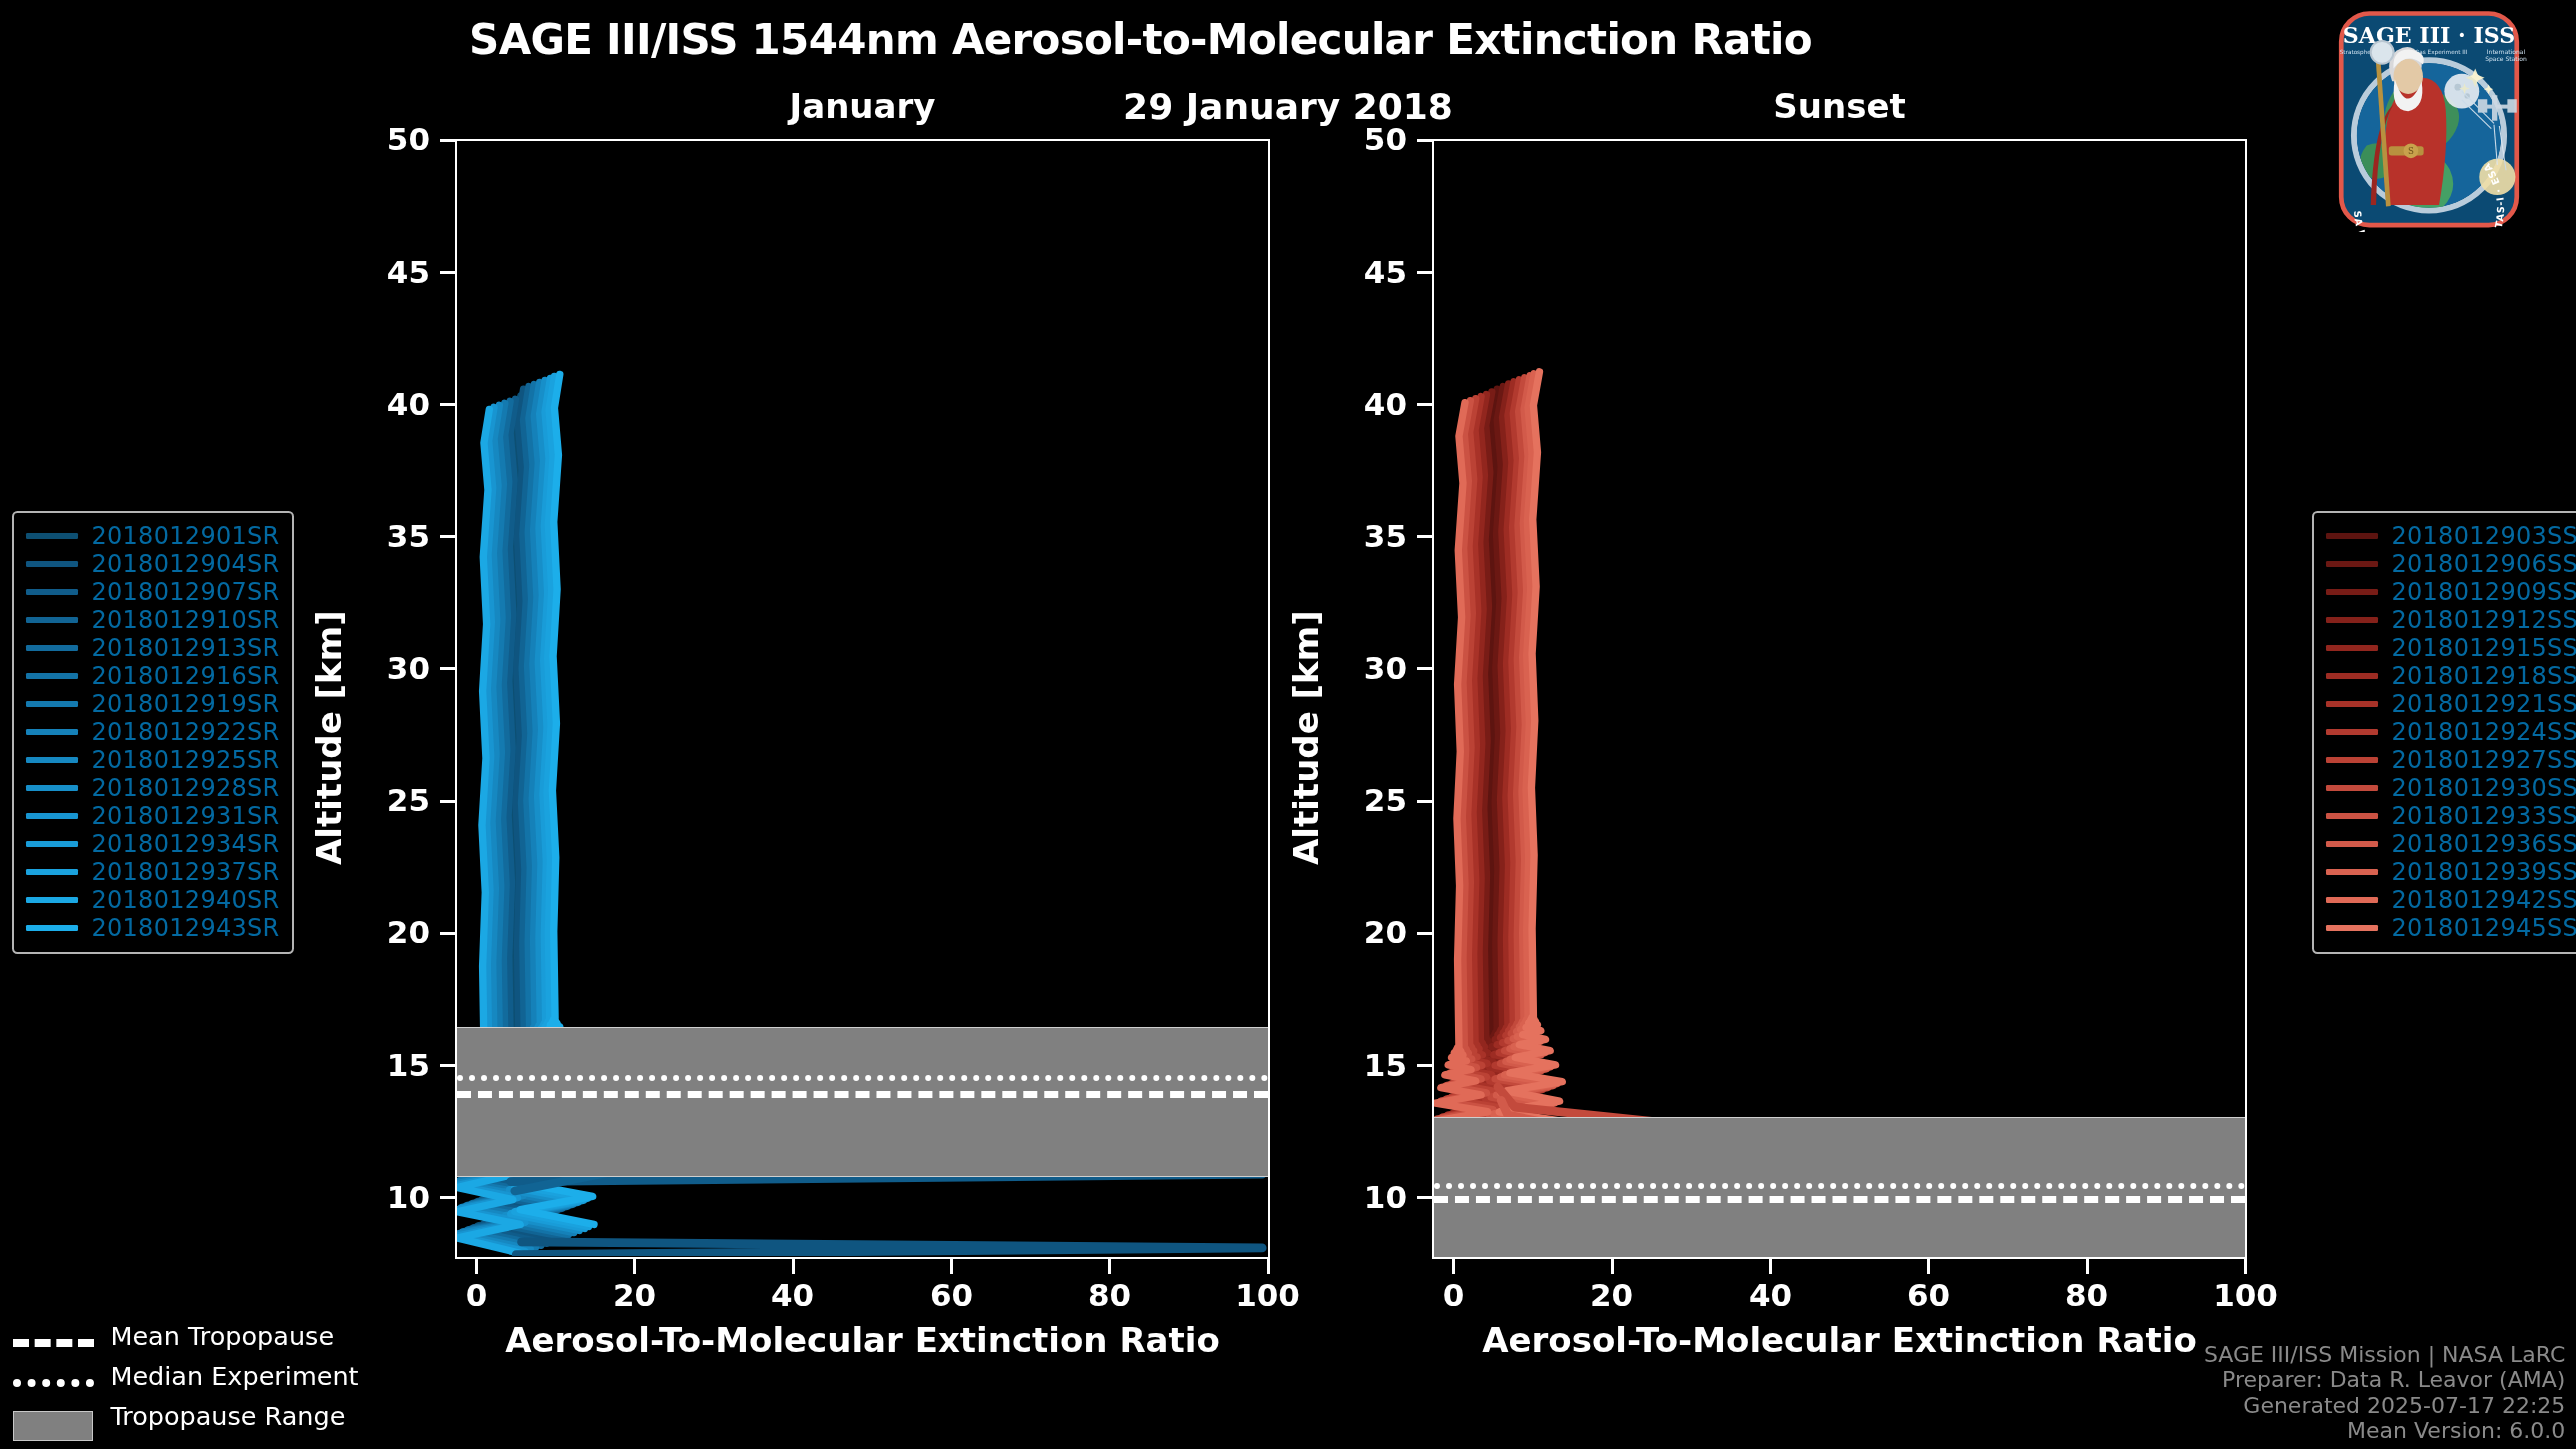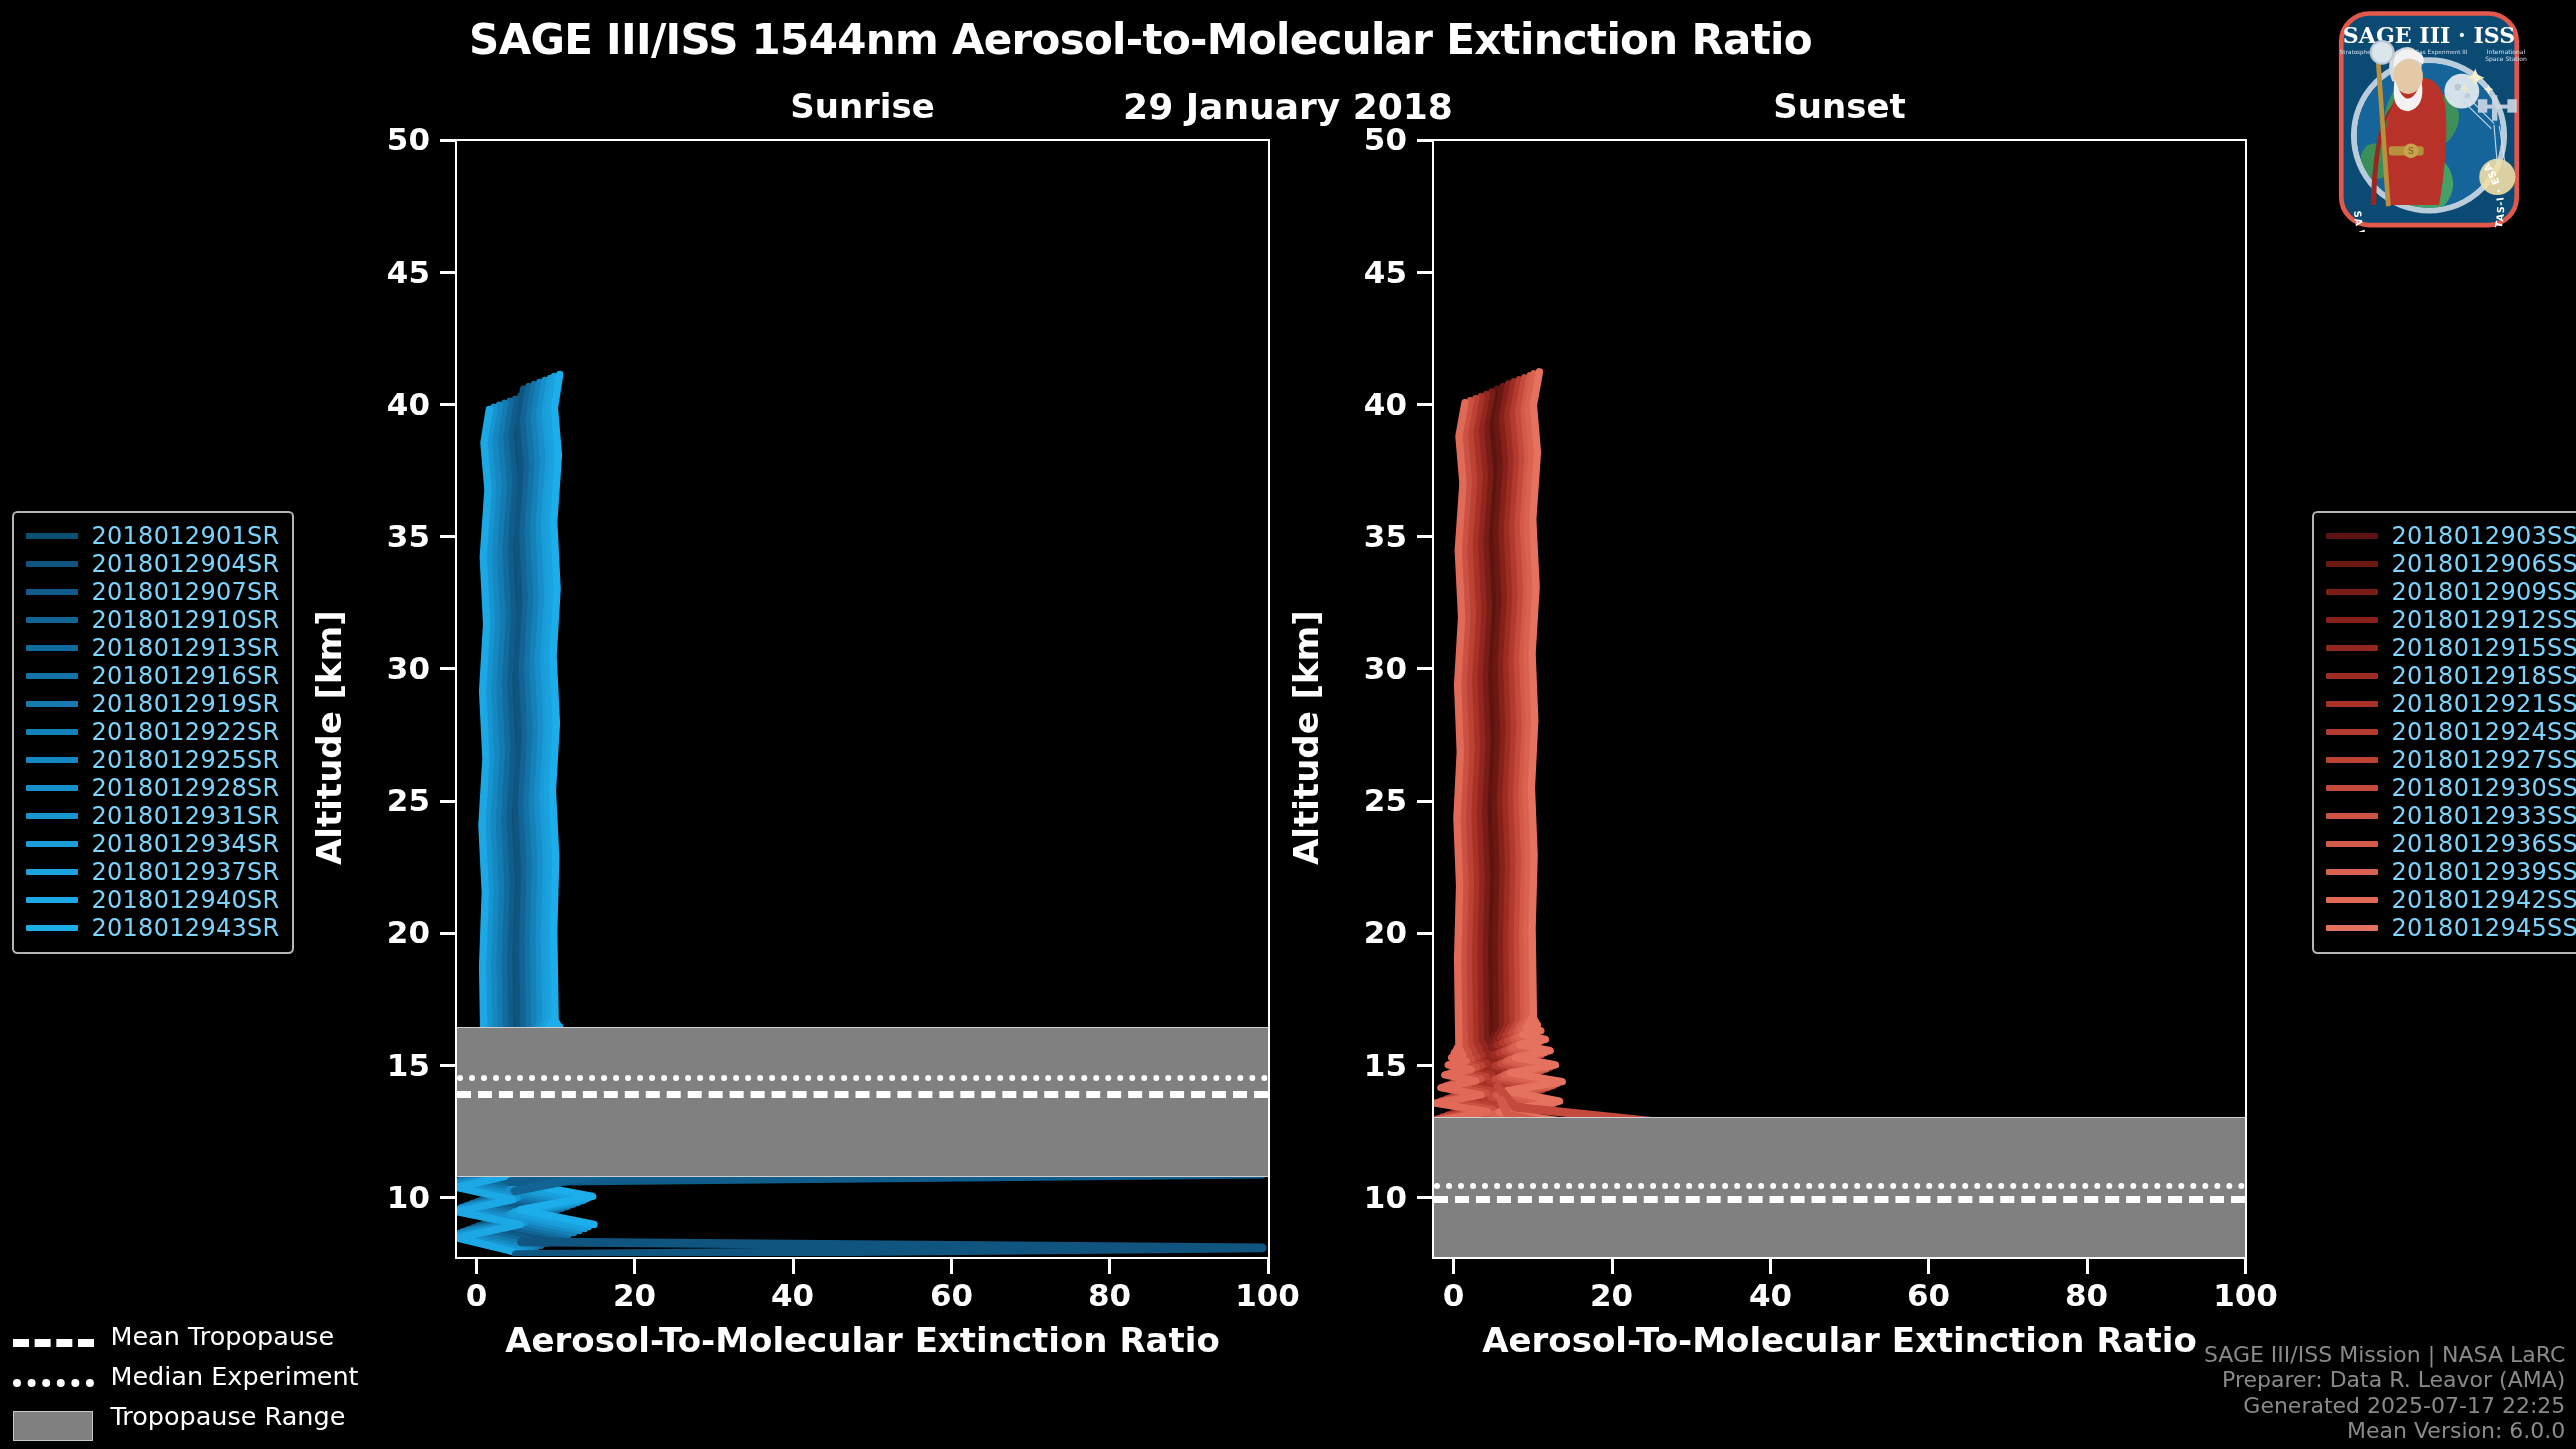--- a/index.html
+++ b/index.html
@@ -54,21 +54,21 @@
   .axis-title-x{position:absolute;text-align:center;width:815px;
                 font-weight:bold;font-size:34px;color:#fff;}
   .axis-title-y{position:absolute;font-weight:bold;font-size:34px;color:#fff;
                 transform:rotate(-90deg);transform-origin:left top;white-space:nowrap;}
 
   
   .legend{position:absolute;background:#000;border:2px solid #b4b4b4;
           border-radius:5.4px;padding:9.4px 12px;}
   .legend-row{display:flex;align-items:center;height:28px;}
   .legend-swatch{width:52px;height:6px;margin-right:13.4px;flex:0 0 auto;border-radius:1.3px;}
-  .legend-text{font-size:24px;color:#7dd3fc;white-space:nowrap;letter-spacing:0.3px;}
+  .legend-text{font-size:24px;color:#0369a1;white-space:nowrap;letter-spacing:0.3px;}
   #legend-left{left:12px;top:511px;}
   #legend-right{left:2273px;top:511px;margin-left:39px;}
 
   
   #tropo-key{left:13.4px;top:1311px;}
   .key-row{display:flex;align-items:flex-end;height:40px;}
   .key-glyph{width:81px;height:16px;margin-right:16px;flex:0 0 auto;position:relative;}
   .key-dash{border-top:8px dashed #fff;position:absolute;top:4px;left:0;right:0;}
   .key-dot{border-top:8px dotted #fff;position:absolute;top:4px;left:0;right:0;}
   .key-patch{position:absolute;top:-4px;left:0;width:78px;height:28px;
@@ -80,21 +80,21 @@
            font-size:22px;line-height:25.5px;}
 
   
   #logo{left:2293px;top:4px;width:272px;height:228px;}
 </style>
 </head>
 <body>
 
 <div class="abs" id="main-title">SAGE III/ISS 1544nm Aerosol-to-Molecular Extinction Ratio</div>
 <div class="abs" id="sub-title">29 January 2018</div>
-<div class="abs" id="panel-title-left">Sunrise</div>
+<div class="abs" id="panel-title-left">January</div>
 <div class="abs" id="panel-title-right">Sunset</div>
 
 <div class="abs" id="logo">
   <svg viewBox="0 0 406 340" width="272" height="228">
     <defs>
       <clipPath id="earthClip">
           <circle cx="203" cy="185" r="108"></circle>
         </clipPath>
       <path id="ringpath" d="M 203 305 m -112 0 a 112 112 0 1 0 224 0 a 112 112 0 1 0 -224 0"></path>
     </defs>

